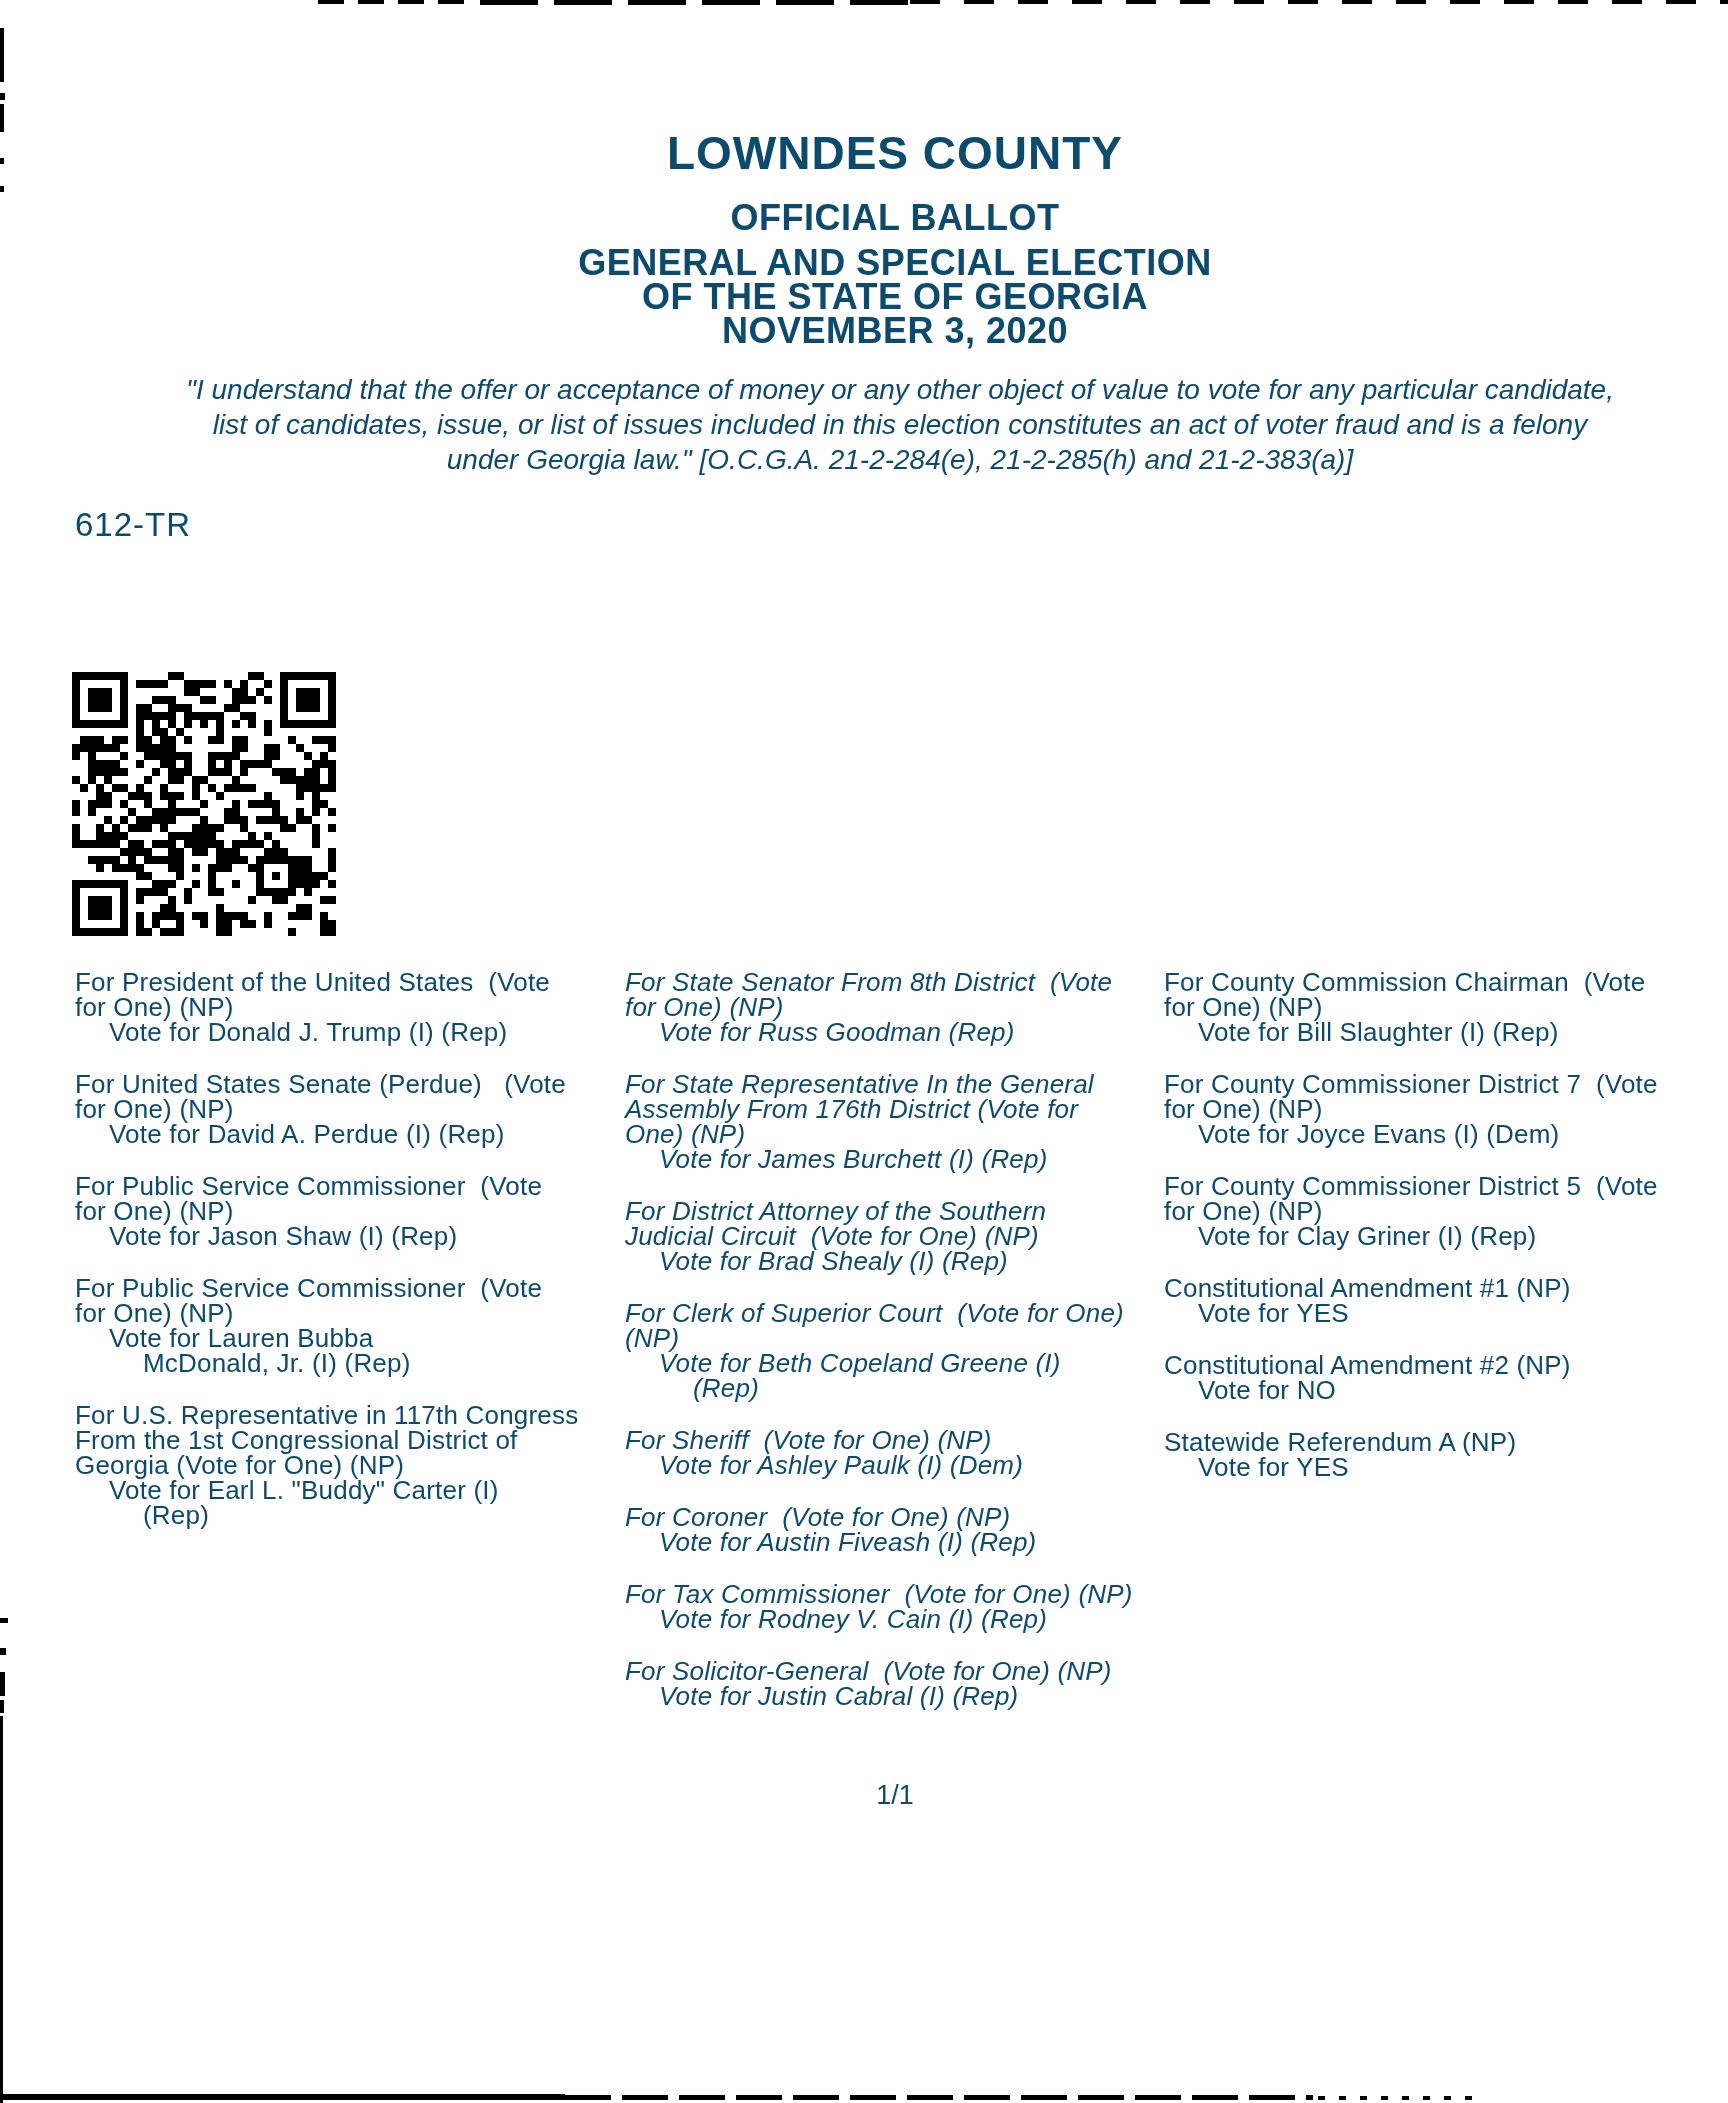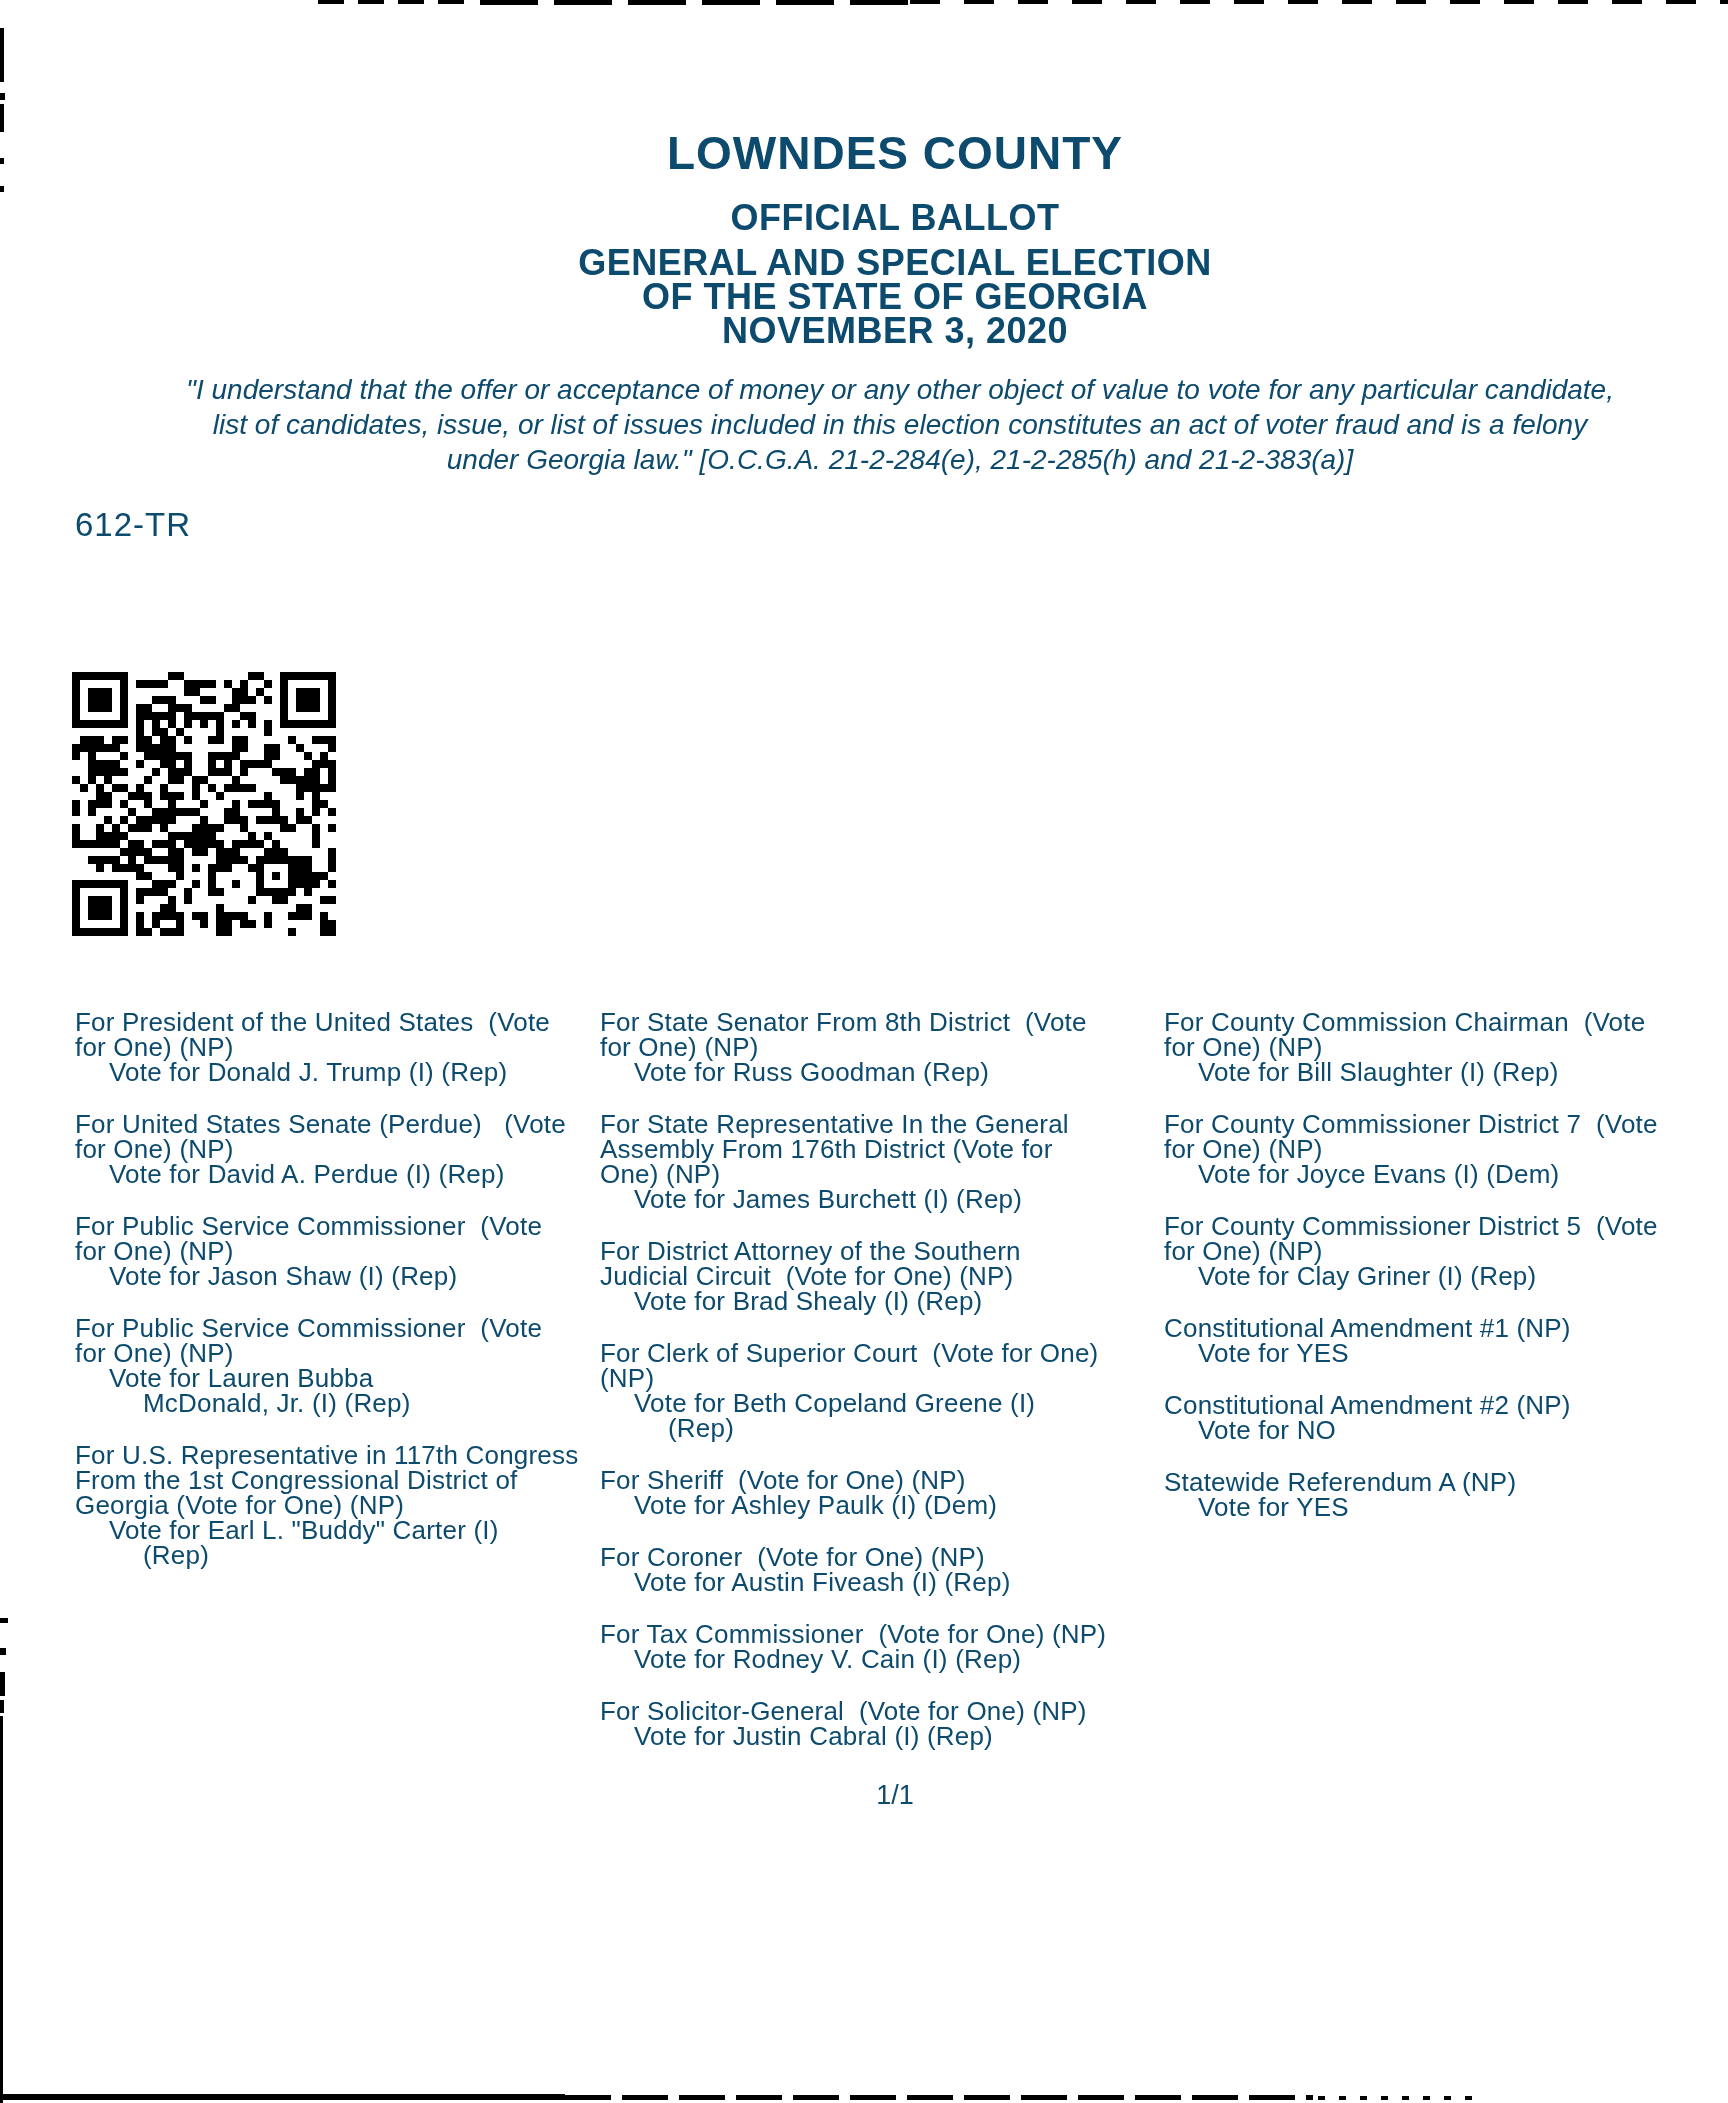--- a/index.html
+++ b/index.html
@@ -15,23 +15,23 @@
   
   .centerband{position:absolute;left:0;width:1790px;text-align:center;}
   #title{top:126px;font-size:46px;font-weight:bold;letter-spacing:1px;}
   #subtitle{top:197px;font-size:36px;font-weight:bold;letter-spacing:0.5px;}
   #election{top:246px;font-size:36px;font-weight:bold;line-height:34px;letter-spacing:0.5px;}
   #disclaimer{top:372px;width:1800px;font-size:28px;font-style:italic;line-height:35px;}
   #ballot-code{position:absolute;left:75px;top:506px;font-size:33px;letter-spacing:1px;}
   
   #qr{position:absolute;left:72px;top:672px;width:264px;height:264px;}
   
-  .col{position:absolute;top:970px;margin-top:40px;}
+  .col{position:absolute;top:970px;}
   #col0{left:75px;}
-  #col1{left:600px;}
+  #col1{left:625px;font-style:italic;}
   #col2{left:1164px;}
   .contest{margin-bottom:27px;}
   .line{white-space:pre;font-size:26px;line-height:25px;letter-spacing:0.2px;}
   .ind1{padding-left:34px;}
   .ind2{padding-left:68px;}
   
   #pagenum{top:1780px;font-size:27px;}
   
   .art{position:absolute;background:#000;}
   #top-dash-1{left:318px;top:0;width:150px;height:4px;background:repeating-linear-gradient(90deg,#000 0 26px,transparent 26px 40px);}

